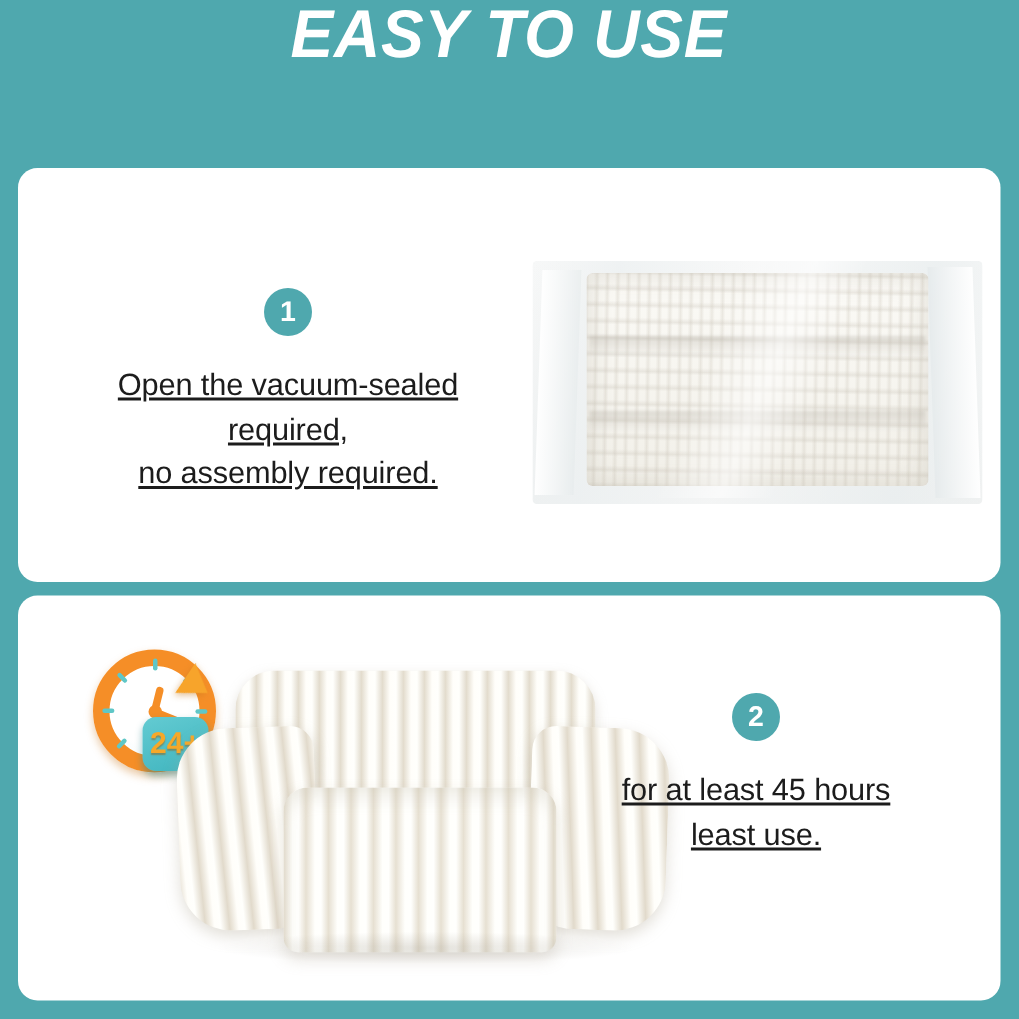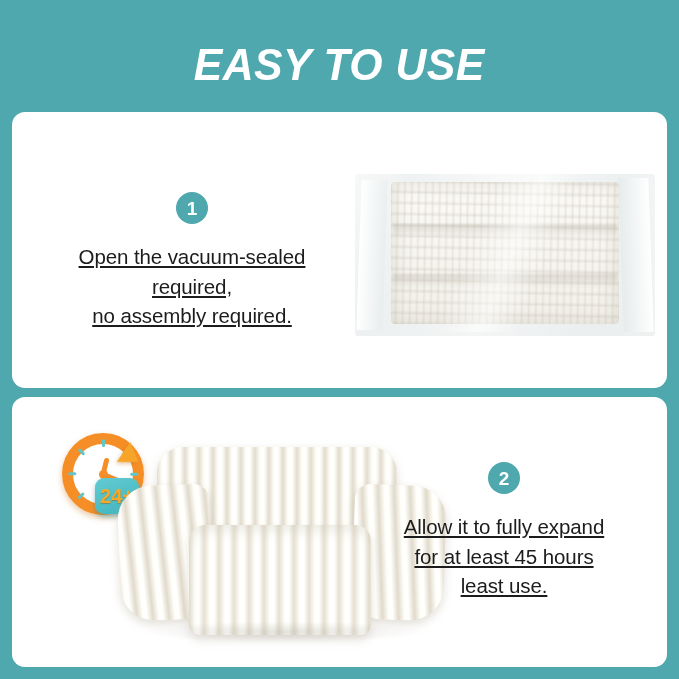--- a/index.html
+++ b/index.html
@@ -18,21 +18,21 @@
     width: 679px;
     height: 679px;
     background: #4FA8AE;
     box-sizing: border-box;
   }
 
   
   .header {
     height: 87px;
     display: flex;
-    align-items: flex-end;
+    align-items: flex-start;
     justify-content: center;
   }
   .header-title {
     color: #FFFFFF;
     font-family: "Liberation Sans", sans-serif;
     font-size: 45px;
     font-weight: bold;
     font-style: italic;
     letter-spacing: 0.5px;
     line-height: 1;
@@ -410,21 +410,20 @@
         <div class="bed-arm left"></div>
         <div class="bed-arm right"></div>
         <div class="bed-seat">
           
         </div>
         <div class="bed-shadow"></div>
       </div>
 
       <div class="step-block step-two-block">
         <div class="step-badge">2</div>
-        <div class="step-line">Allow it to fully expand</div>
         <div class="step-line">for at least 45 hours</div>
         <div class="step-line">least use.</div>
       </div>
 
     </div>
   </div>
 
 </div>
 
 </body></html>

